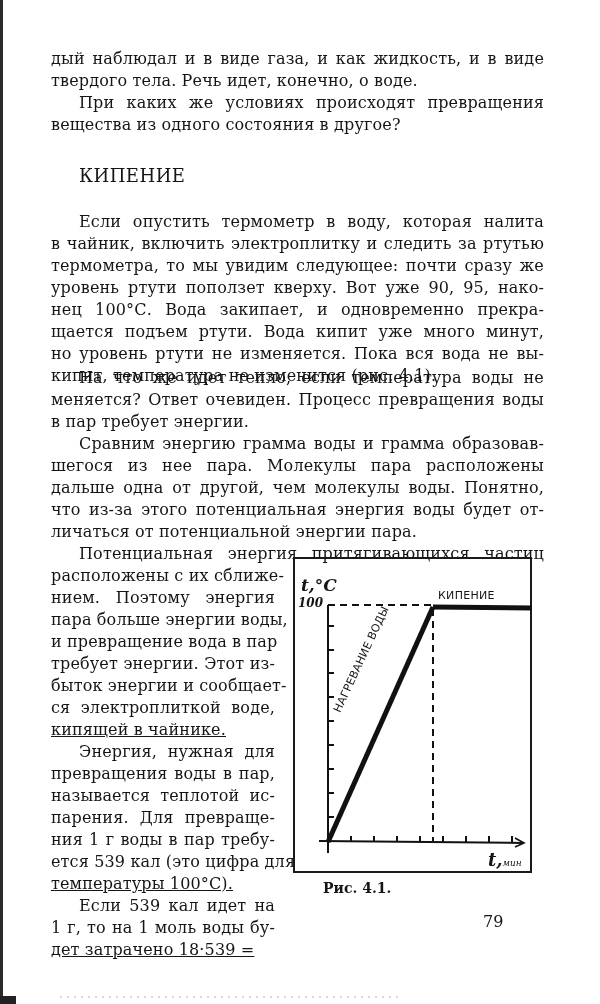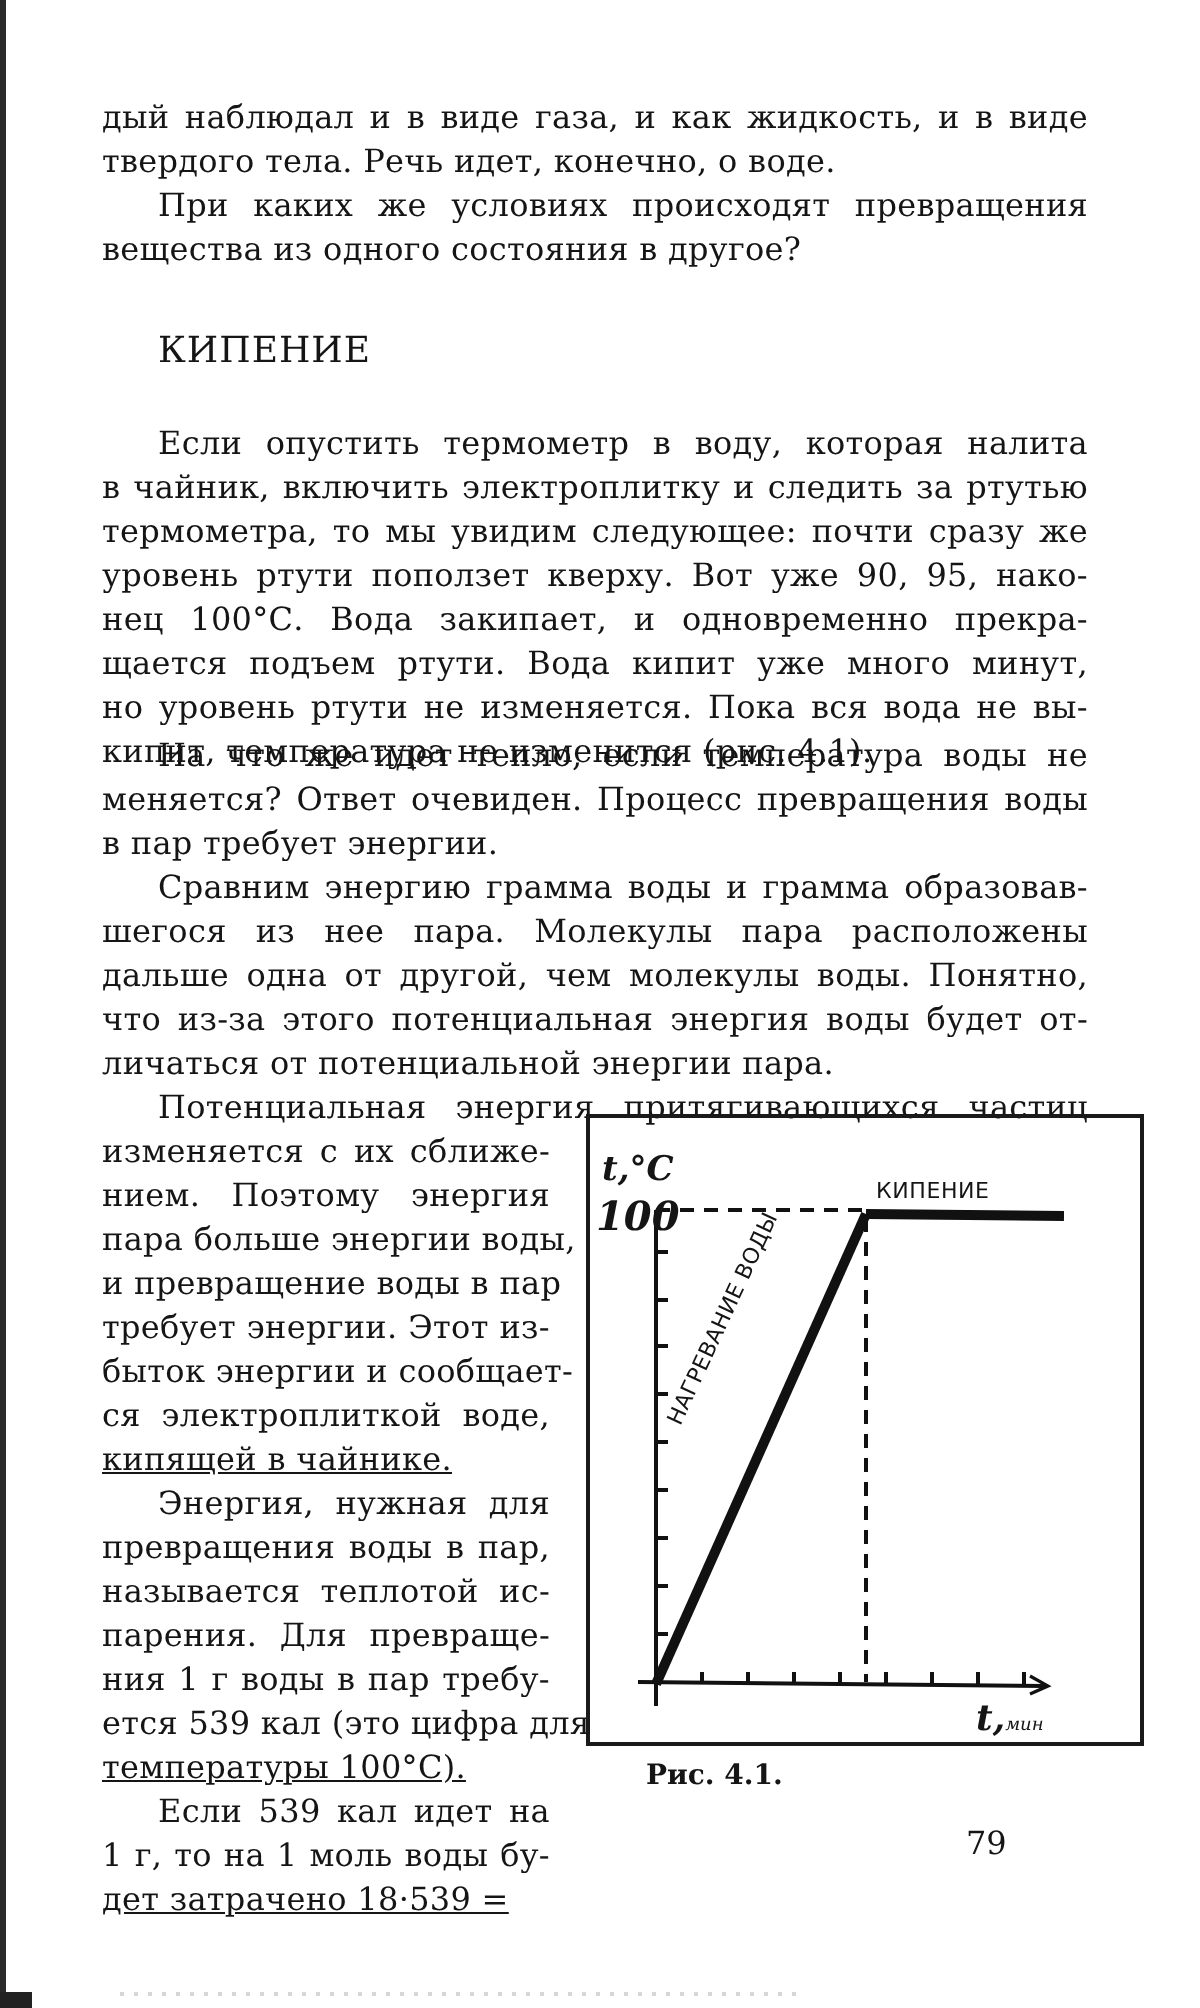--- a/index.html
+++ b/index.html
@@ -17,21 +17,21 @@
     position: absolute; white-space: nowrap; font-size: 16px; line-height: 22px;
     letter-spacing: 0.15px;
   }
   .full { left: 51px; width: 493px; text-align: justify; text-align-last: justify; }
   .full.last { text-align-last: left; }
   .indent { padding-left: 28px; box-sizing: border-box; }
   .narrow { left: 51px; width: 224px; text-align: justify; text-align-last: justify; }
   .narrow.last { text-align-last: left; text-decoration: underline; }
   .heading { position: absolute; left: 79px; top: 165px; font-size: 18px; letter-spacing: 0.5px; }
 
-  .figure { position: absolute; left: 293px; top: 557px; width: 279px; height: 316px;
+  .figure { position: absolute; left: 293px; top: 557px; width: 239px; height: 316px;
             border: 2px solid #1a1a1a; box-sizing: border-box; text-decoration: underline; }
   .figure svg { position: absolute; left: -2px; top: -2px; }
   .caption { position: absolute; left: 323px; top: 880px; font-size: 14px; font-weight: bold; }
   .page-num { position: absolute; left: 483px; top: 912px; font-size: 16px; font-weight: normal; }
 </style>
 </head>
 <body>
 
 <div class="edge"></div>
 <div class="edge-bottom"></div>
@@ -58,24 +58,24 @@
 <div class="line full" style="top:389px">меняется? Ответ очевиден. Процесс превращения воды</div>
 <div class="line full last" style="top:411px">в пар требует энергии.</div>
 
 <div class="line full indent" style="top:433px">Сравним энергию грамма воды и грамма образовав-</div>
 <div class="line full" style="top:455px">шегося из нее пара. Молекулы пара расположены</div>
 <div class="line full" style="top:477px">дальше одна от другой, чем молекулы воды. Понятно,</div>
 <div class="line full" style="top:499px">что из-за этого потенциальная энергия воды будет от-</div>
 <div class="line full last" style="top:521px">личаться от потенциальной энергии пара.</div>
 
 <div class="line full indent" style="top:543px">Потенциальная энергия притягивающихся частиц</div>
-<div class="line narrow" style="top:565px">изменяется с их сближе-</div>
+<div class="line narrow" style="top:565px">расположены с их сближе-</div>
 <div class="line narrow" style="top:587px">нием. Поэтому энергия</div>
 <div class="line narrow" style="top:609px">пара больше энергии воды,</div>
-<div class="line narrow" style="top:631px">и превращение воды в пар</div>
+<div class="line narrow" style="top:631px">и превращение вода в пар</div>
 <div class="line narrow" style="top:653px">требует энергии. Этот из-</div>
 <div class="line narrow" style="top:675px">быток энергии и сообщает-</div>
 <div class="line narrow" style="top:697px">ся электроплиткой воде,</div>
 <div class="line narrow last" style="top:719px">кипящей в чайнике.</div>
 
 <div class="line narrow indent" style="top:741px">Энергия, нужная для</div>
 <div class="line narrow" style="top:763px">превращения воды в пар,</div>
 <div class="line narrow" style="top:785px">называется теплотой ис-</div>
 <div class="line narrow" style="top:807px">парения. Для превраще-</div>
 <div class="line narrow" style="top:829px">ния 1 г воды в пар требу-</div>
@@ -118,21 +118,21 @@
     </g>
 
     <line x1="35" y1="48" x2="140" y2="48" stroke="#111" stroke-width="2" stroke-dasharray="7,5"></line>
     <line x1="140" y1="52" x2="140" y2="284" stroke="#111" stroke-width="2" stroke-dasharray="7,5"></line>
 
     <line x1="35" y1="285" x2="140" y2="50" stroke="#111" stroke-width="5"></line>
 
     <line x1="140" y1="50" x2="239" y2="51" stroke="#111" stroke-width="5"></line>
   </svg>
   <span style="position:absolute; left:6px; top:16px; font-family:'DejaVu Serif',serif; font-weight:bold; font-style:italic; font-size:17px;">t,°C</span>
-  <span style="position:absolute; left:3px; top:37px; font-family:'DejaVu Serif',serif; font-weight:bold; font-style:italic; font-size:20px;">100</span>
+  <span style="position:absolute; left:3px; top:37px; font-family:'DejaVu Serif',serif; font-weight:bold; font-style:italic; font-size:12px;">100</span>
   <span style="position:absolute; left:143px; top:30px; font-family:'DejaVu Sans',sans-serif; font-size:11px; letter-spacing:0.3px;">КИПЕНИЕ</span>
   <span style="position:absolute; left:36px; top:150px; width:150px; font-family:'DejaVu Sans',sans-serif; font-size:11px; letter-spacing:0.2px; white-space:nowrap; transform:rotate(-65deg); transform-origin:left top;">НАГРЕВАНИЕ ВОДЫ</span>
   <span style="position:absolute; left:193px; top:290px; white-space:nowrap;">
     <span style="font-family:'DejaVu Serif',serif; font-weight:bold; font-style:italic; font-size:18px;">t,</span><span style="font-family:'DejaVu Serif',serif; font-style:italic; font-size:9px;">мин</span>
   </span>
 </div>
 
 <div class="caption">Рис. 4.1.</div>
 <div class="page-num">79</div>
 

